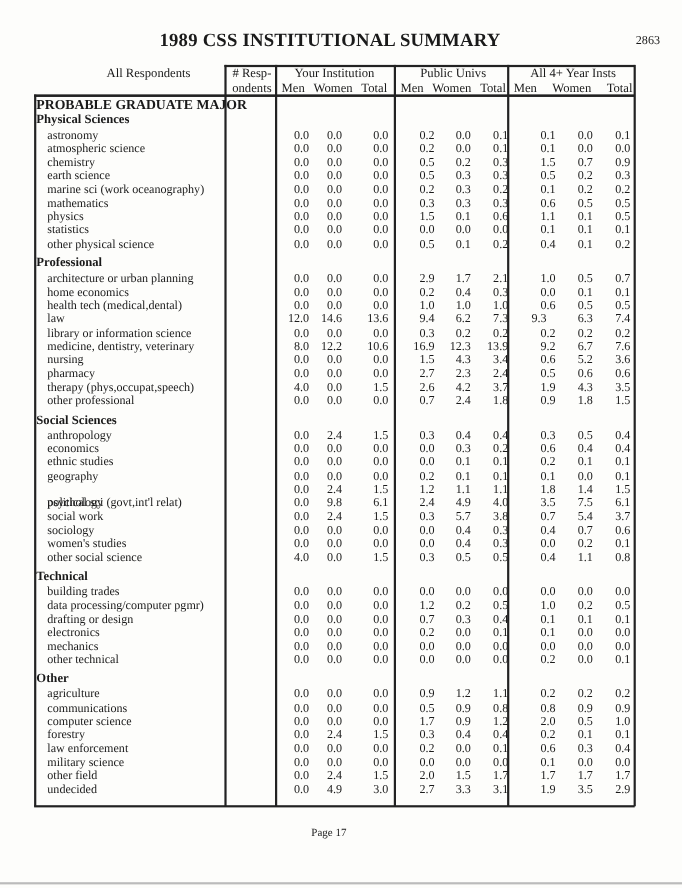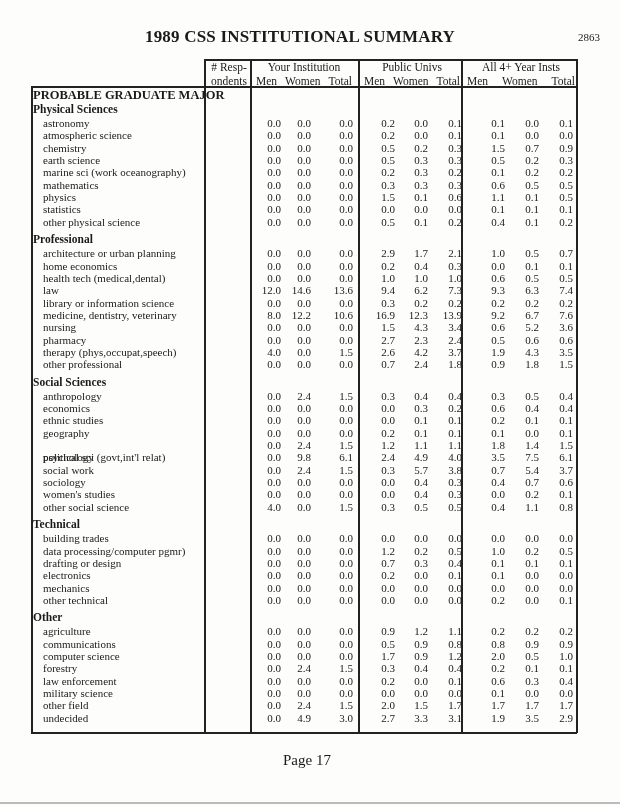--- a/index.html
+++ b/index.html
@@ -10,30 +10,31 @@
   .title span { display: inline-block; margin-left: -20px; }
   .docnum { position: absolute; top: 31px; left: 578px; font-size: 11px; }
   .hdr { position: absolute; font-size: 11.5px; line-height: 14px; text-align: center; }
   .table-frame { position: absolute; left: 31px; top: 59px; width: 546px; height: 674px; }
   .vline { position: absolute; background: #222; width: 1.5px; }
   .hline { position: absolute; background: #222; height: 1.5px; }
   .section-title { position: absolute; left: 33px; font-weight: bold; font-size: 11.5px; }
   .main-title { position: absolute; left: 33px; top: 88px; font-weight: bold; font-size: 12.5px; }
   .row-label { position: absolute; left: 43px; font-size: 11px; white-space: nowrap; }
   .cell { position: absolute; font-size: 11px; text-align: right; width: 30px; }
-  .footer { position: absolute; top: 752px; left: 283px; font-size: 15px; }
+  .footer { position: absolute; top: 752px; left: 283px; font-size: 10px; }
   .bottom-edge { position: absolute; top: 802px; left: 0; width: 620px; height: 2px; background: #bbb; }
 </style>
 </head>
 <body>
 
 <div class="title"><span>1989 CSS INSTITUTIONAL SUMMARY</span></div>
 <div class="docnum">2863</div>
 
 <div class="hdr" style="left:40px;top:60px;width:190px;">
+  <div>All Respondents</div>
 </div>
 <div class="hdr" style="left:206px;top:60px;width:46px;">
   <div># Resp-</div>
   <div>ondents</div>
 </div>
 <div id="group-headers">
     <div class="hdr" style="left: 254px; top: 60px; width: 100px;">
       <div>Your Institution</div>
       <div style="display: flex; justify-content: space-between; padding: 0px 2px;">
         <span>Men</span>
@@ -222,21 +223,21 @@
       <div class="cell" style="top: 271.85px; left: 543px;">0.5</div>
     </div>
     <div>
       <div class="row-label" style="top: 284.2px;">law</div>
       <div class="cell" style="top: 284.2px; left: 251px;">12.0</div>
       <div class="cell" style="top: 284.2px; left: 281px;">14.6</div>
       <div class="cell" style="top: 284.2px; left: 323px;">13.6</div>
       <div class="cell" style="top: 284.2px; left: 365px;">9.4</div>
       <div class="cell" style="top: 284.2px; left: 398px;">6.2</div>
       <div class="cell" style="top: 284.2px; left: 432px;">7.3</div>
-      <div class="cell" style="top: 284.2px; left: 475px;">9.3</div>
+      <div class="cell" style="top: 284.2px; left: 475px; text-align: center;">9.3</div>
       <div class="cell" style="top: 284.2px; left: 509px;">6.3</div>
       <div class="cell" style="top: 284.2px; left: 543px;">7.4</div>
     </div>
     <div>
       <div class="row-label" style="top: 296.55px;">library or information science</div>
       <div class="cell" style="top: 296.55px; left: 251px;">0.0</div>
       <div class="cell" style="top: 296.55px; left: 281px;">0.0</div>
       <div class="cell" style="top: 296.55px; left: 323px;">0.0</div>
       <div class="cell" style="top: 296.55px; left: 365px;">0.3</div>
       <div class="cell" style="top: 296.55px; left: 398px;">0.2</div>

